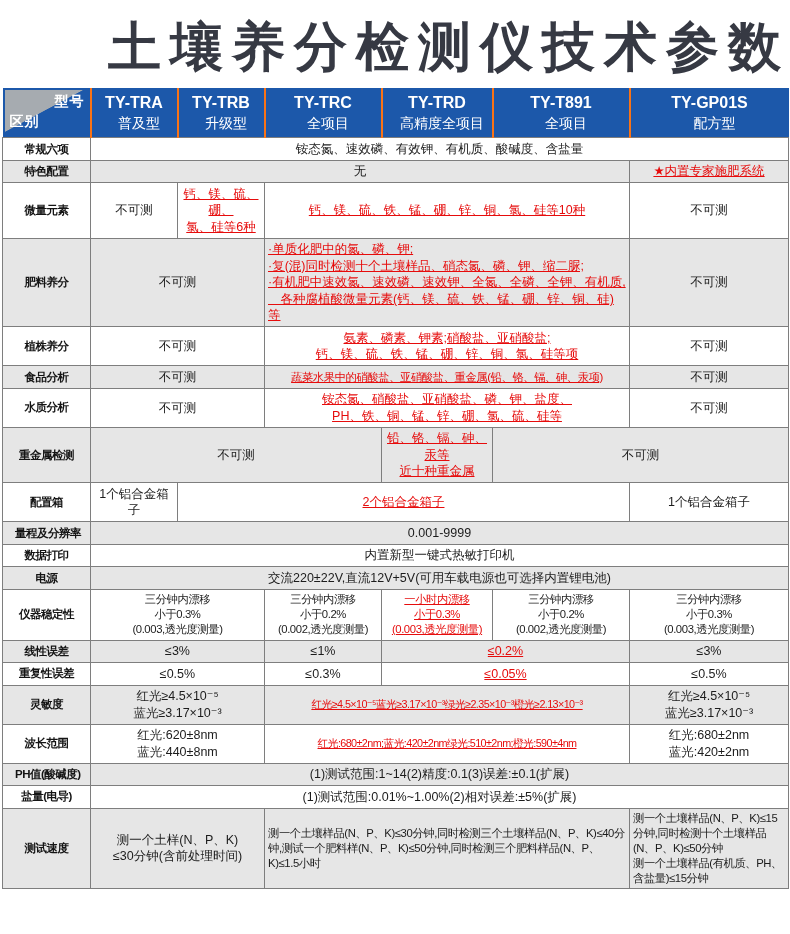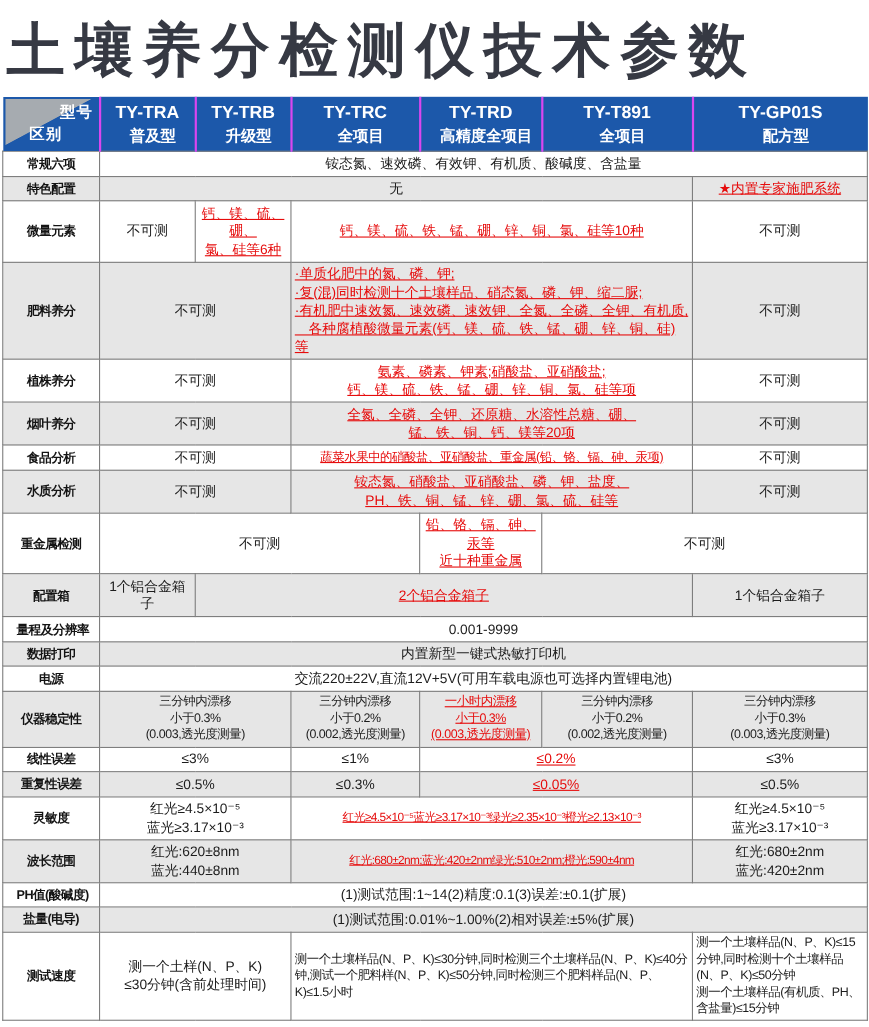--- a/index.html
+++ b/index.html
@@ -4,39 +4,39 @@
 <style>
   * { box-sizing: border-box; }
   html,body { margin:0; padding:0; }
   body {
     width:790px; height:934px; background:#ffffff; overflow:hidden;
     font-family:"Liberation Sans","DejaVu Sans",sans-serif;
     color:#1c1c1c;
   }
   .page-title {
     color:#363943; font-weight:bold; font-size:53px; line-height:1.28;
-    text-align:left; letter-spacing:9px; padding:13px 0 7px 6px;
+    text-align:right; letter-spacing:9px; padding:13px 0 7px 6px;
     white-space:nowrap;
   }
   table.spec { border-collapse:collapse; table-layout:fixed; width:786px; margin:0 2px; }
   thead th {
     background:#1c58aa; color:#ffffff; vertical-align:middle;
-    height:50px; padding:2px 0; border-left:2px solid #d946ef;
+    height:50px; padding:2px 0; border-left:2px solid #f97316;
   }
   thead th:first-child { border-left:none; }
   thead .m { font-size:16px; font-weight:bold; line-height:1.3; }
-  thead .s { font-size:14px; font-weight:bold; line-height:1.3;margin-left:10px; }
+  thead .s { font-size:14px; font-weight:normal; line-height:1.3;margin-left:10px; }
   th.corner { position:relative; padding:0; }
   .corner-inner {
     position:absolute; top:2px; left:2px; right:1px; bottom:2px;
     background:linear-gradient(to bottom right,#a6abb0 46%,#1c58aa 46.9%);
   }
   .corner-inner span { position:absolute; font-size:14px; font-weight:bold; color:#fff; letter-spacing:1px; }
   .corner-inner .tr { top:3px; right:4px; }
-  .corner-inner .bl { bottom:4px; left:22px; }
+  .corner-inner .bl { bottom:4px; left:5px; }
   tbody th, tbody td { border:1px solid #7e7e7e; text-align:center; vertical-align:middle; }
   tbody tr:nth-child(even) { background:#e6e6e6; }
   tbody th.rl {
     font-weight:bold; font-size:11.5px; letter-spacing:-0.5px;
     padding:2px 12px; color:#141414; white-space:nowrap;
   }
   tbody td {
     font-size:12.5px; line-height:1.32; padding:2.5px 3px;
     white-space:pre-line; color:#1c1c1c;
   }
@@ -122,27 +122,20 @@
       <td colspan="1">不可测</td>
     </tr>
     <tr>
       <th class="rl">植株养分</th>
       <td colspan="2">不可测</td>
       <td class="red" colspan="3">氨素、磷素、钾素;硝酸盐、亚硝酸盐;
 钙、镁、硫、铁、锰、硼、锌、铜、氯、硅等项</td>
       <td colspan="1">不可测</td>
     </tr>
     <tr>
-      <th class="rl">烟叶养分</th>
-      <td colspan="2">不可测</td>
-      <td class="red" colspan="3">全氮、全磷、全钾、还原糖、水溶性总糖、硼、
-锰、铁、铜、钙、镁等20项</td>
-      <td colspan="1">不可测</td>
-    </tr>
-    <tr>
       <th class="rl">食品分析</th>
       <td colspan="2">不可测</td>
       <td class="red sm" colspan="3">蔬菜水果中的硝酸盐、亚硝酸盐、重金属(铅、铬、镉、砷、汞项)</td>
       <td colspan="1">不可测</td>
     </tr>
     <tr>
       <th class="rl">水质分析</th>
       <td colspan="2">不可测</td>
       <td class="red" colspan="3">铵态氮、硝酸盐、亚硝酸盐、磷、钾、盐度、
 PH、铁、铜、锰、锌、硼、氯、硫、硅等</td>

